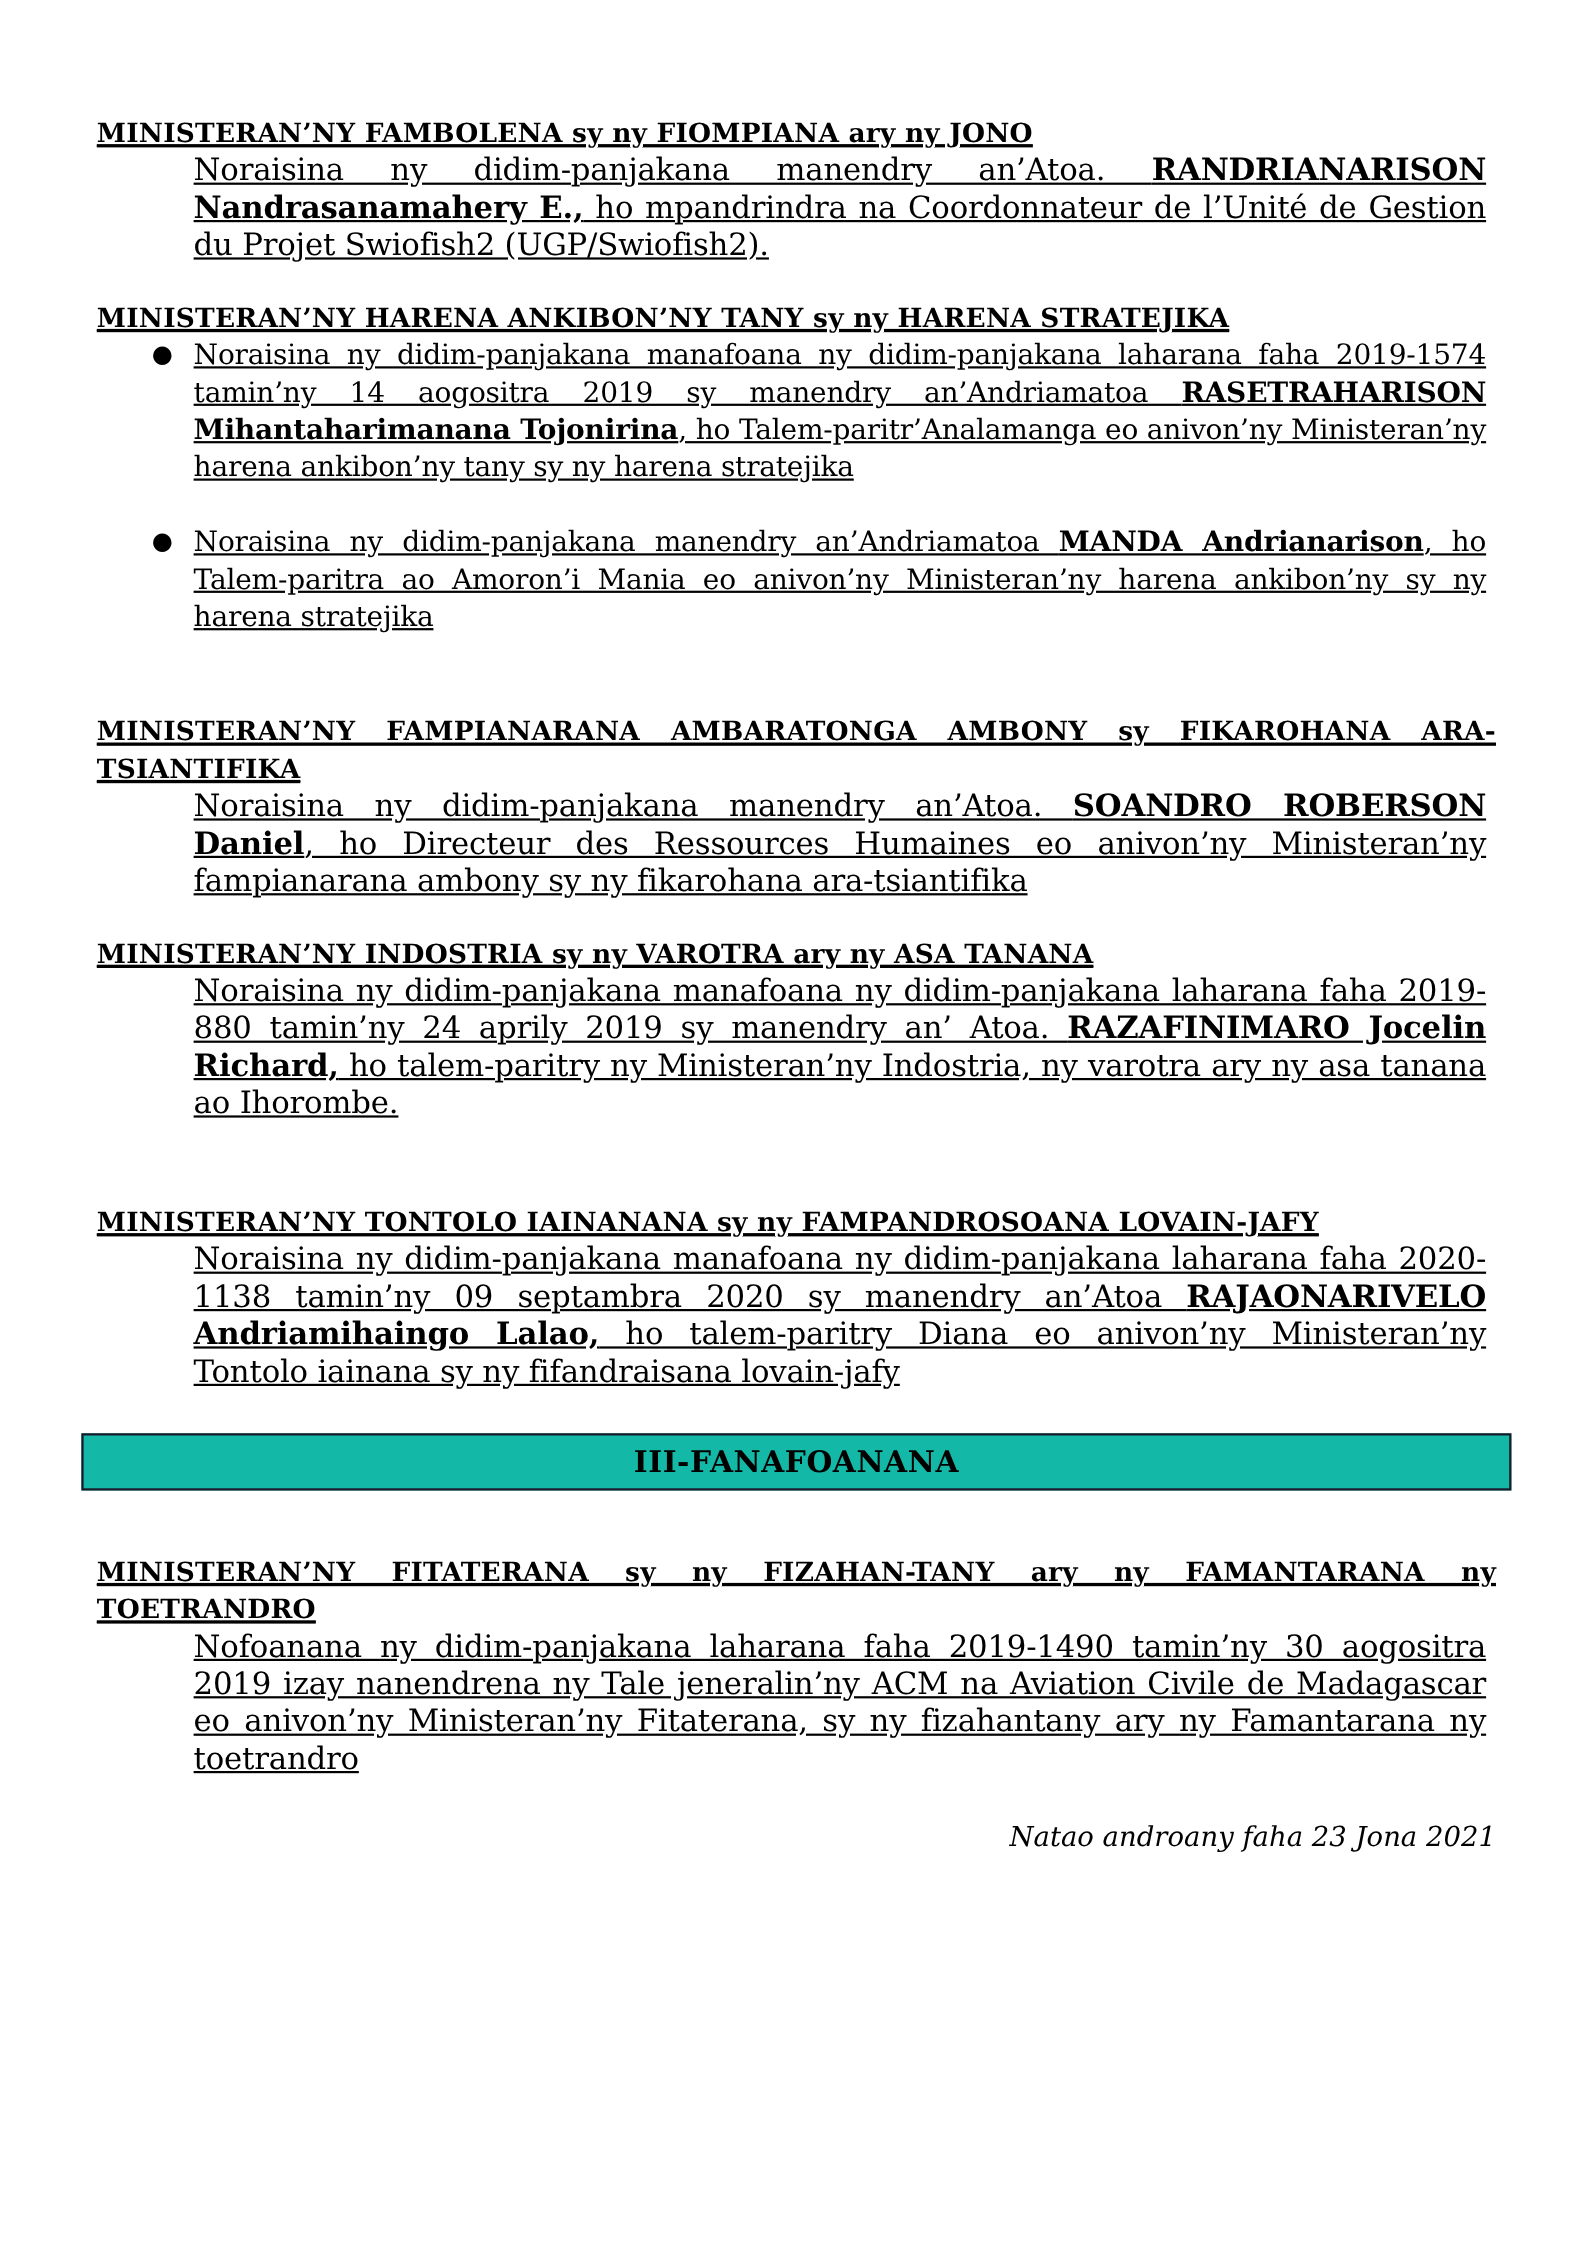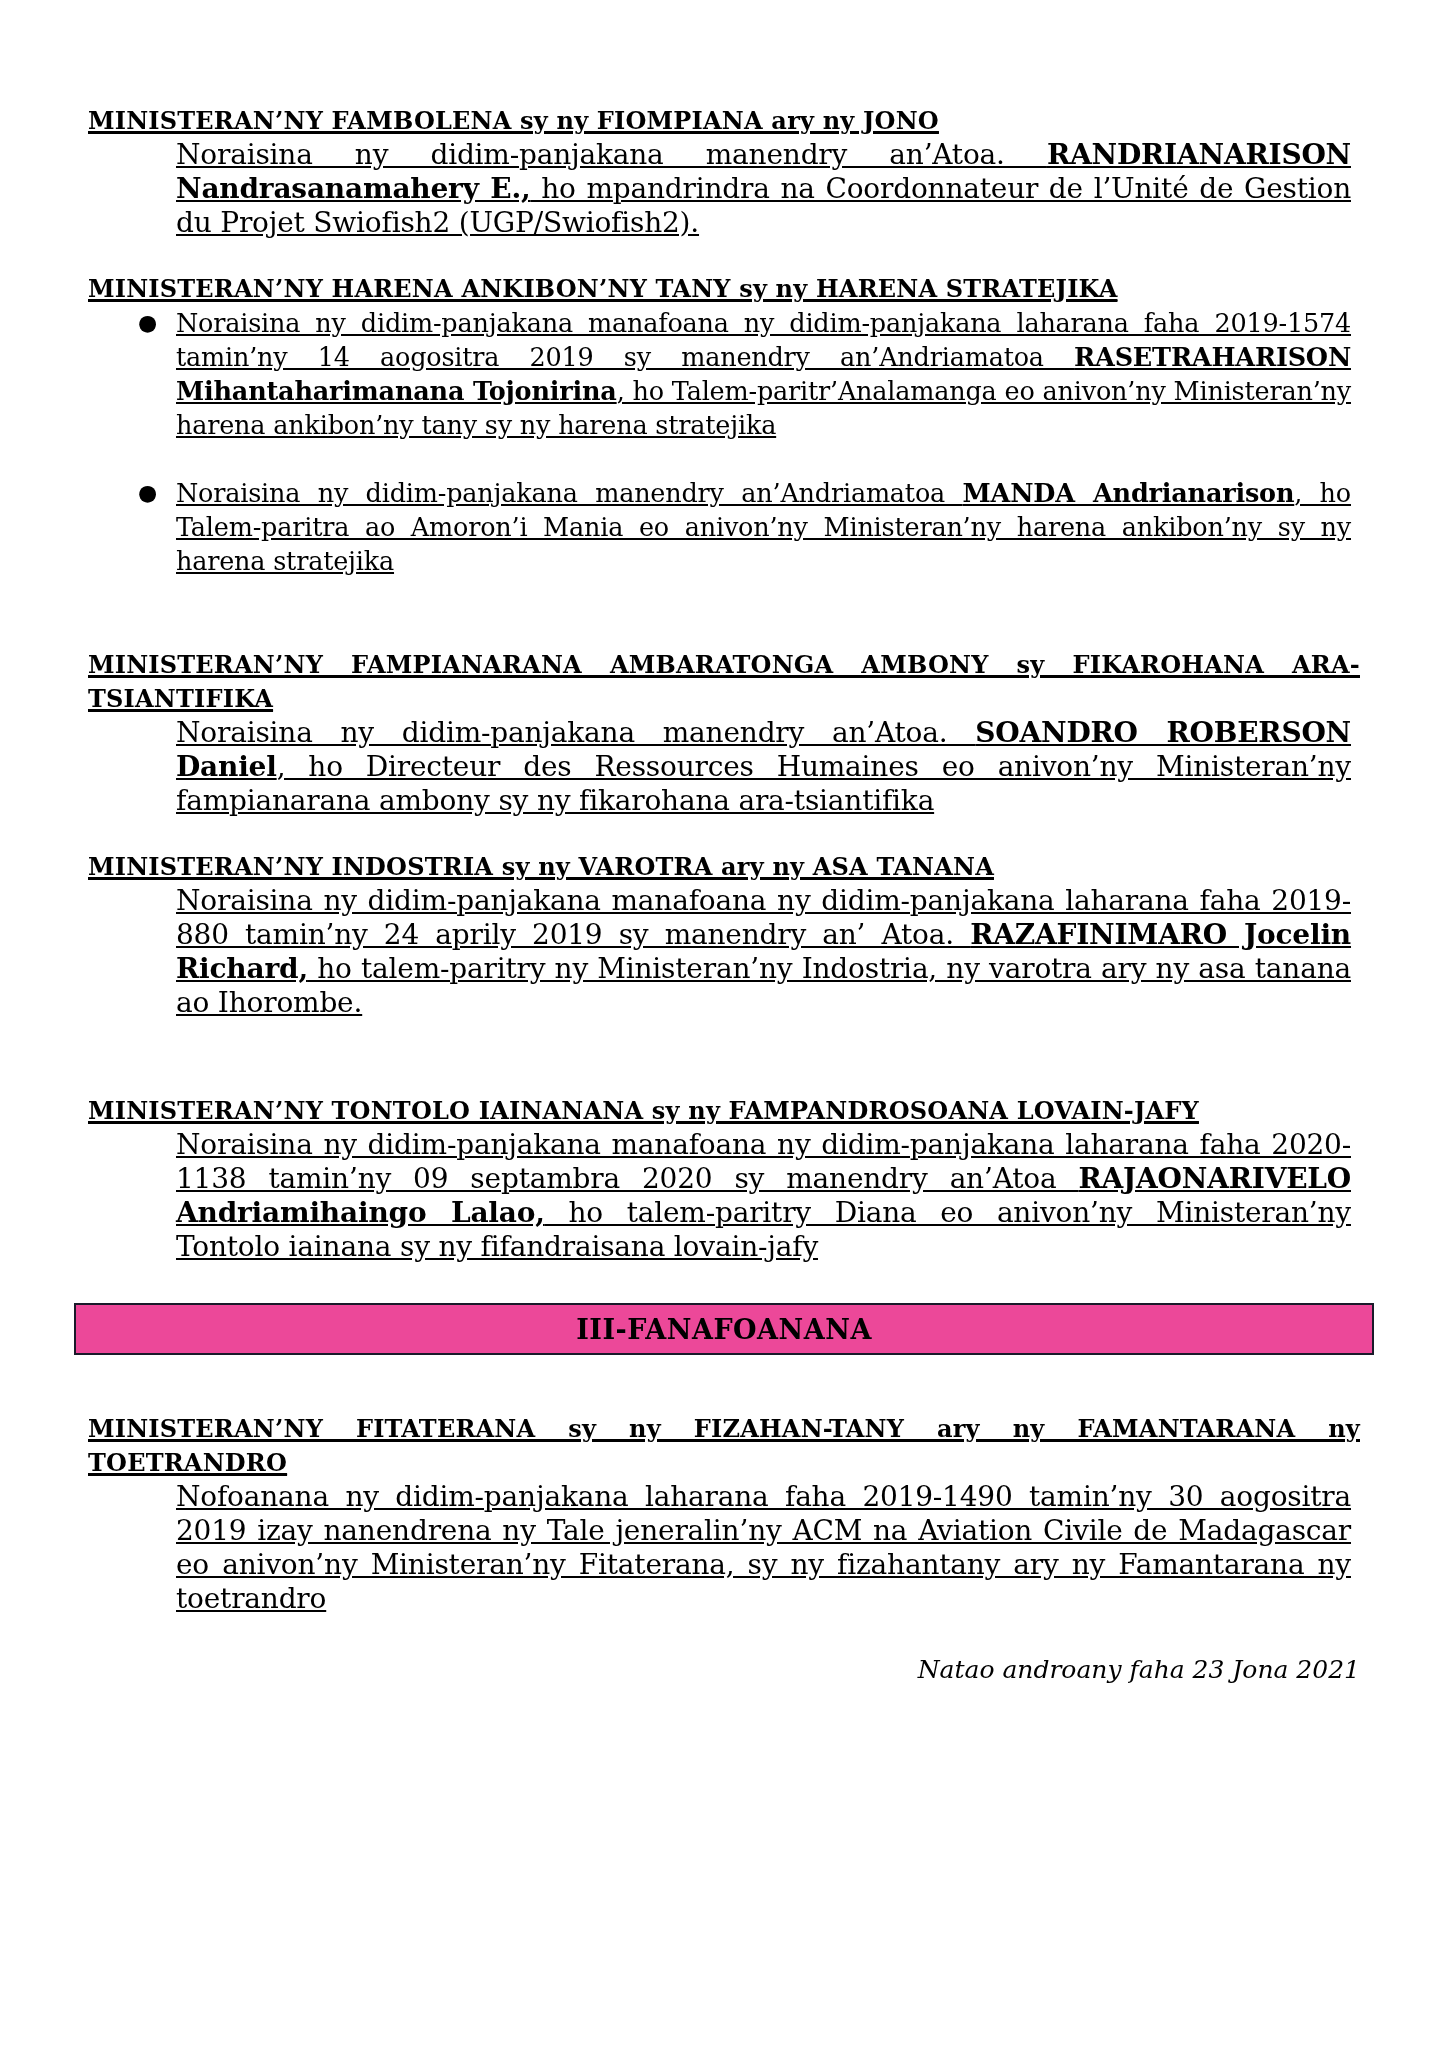--- a/index.html
+++ b/index.html
@@ -51,21 +51,21 @@
   <div class="section" style="top:850px;">
     <p class="heading">MINISTERAN’NY INDOSTRIA sy ny VAROTRA ary ny ASA TANANA</p>
     <p class="body"><span>Noraisina ny didim-panjakana manafoana ny didim-panjakana laharana faha 2019-880 tamin’ny 24 aprily 2019 sy manendry an’ Atoa. </span><b>RAZAFINIMARO Jocelin Richard,</b><span> ho talem-paritry ny Ministeran’ny Indostria, ny varotra ary ny asa tanana ao Ihorombe.</span></p>
   </div>
 
   <div class="section" style="top:1094px;">
     <p class="heading">MINISTERAN’NY TONTOLO IAINANANA sy ny FAMPANDROSOANA LOVAIN-JAFY</p>
     <p class="body"><span>Noraisina ny didim-panjakana manafoana ny didim-panjakana laharana faha 2020-1138 tamin’ny 09 septambra 2020 sy manendry an’Atoa </span><b>RAJAONARIVELO Andriamihaingo Lalao,</b><span> ho talem-paritry Diana eo anivon’ny Ministeran’ny Tontolo iainana sy ny fifandraisana lovain-jafy</span></p>
   </div>
 
-  <div class="banner" style="background: #ec4899;">
+  <div class="banner" style="background: #14b8a6;">
     <span>III-FANAFOANANA</span>
   </div>
 
   <div class="section" style="top:1412px;">
     <p class="heading">MINISTERAN’NY FITATERANA sy ny FIZAHAN-TANY ary ny FAMANTARANA ny TOETRANDRO</p>
     <p class="body">Nofoanana ny didim-panjakana laharana faha 2019-1490 tamin’ny 30 aogositra 2019 izay nanendrena ny Tale jeneralin’ny ACM na Aviation Civile de Madagascar eo anivon’ny Ministeran’ny Fitaterana, sy ny fizahantany ary ny Famantarana ny toetrandro</p>
   </div>
 
   <div class="signature" style="top:1652px;">
     <div>Natao androany faha 23 Jona  2021</div>

